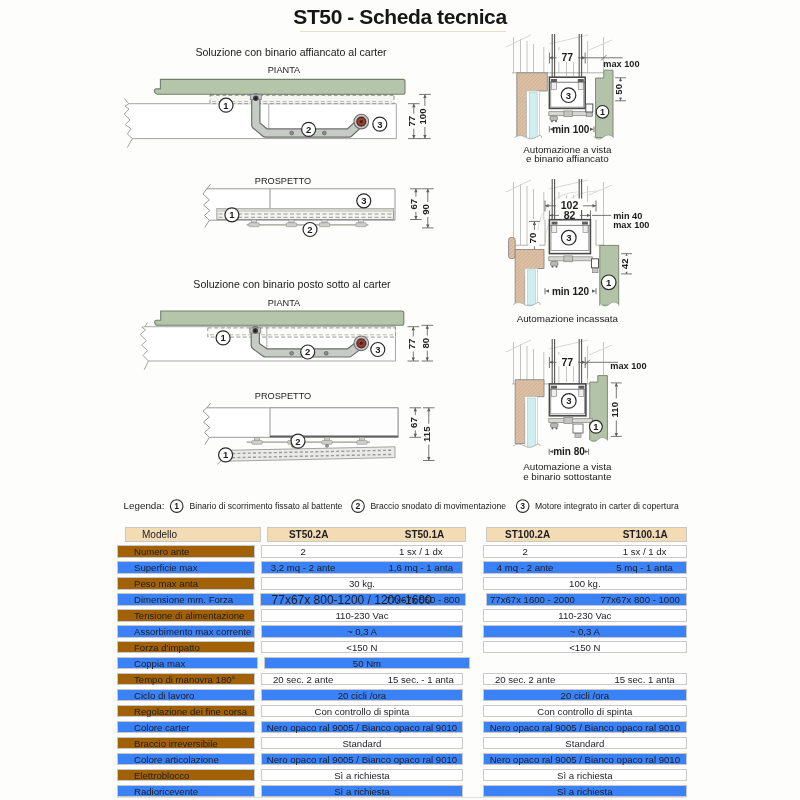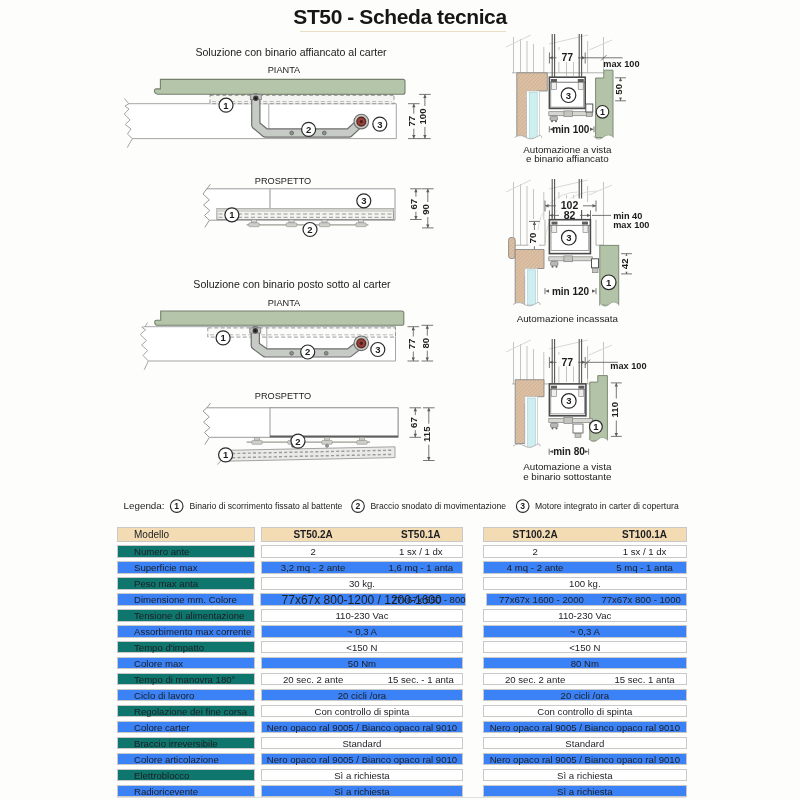--- a/index.html
+++ b/index.html
@@ -4,29 +4,29 @@
 <style>
   html,body{margin:0;padding:0;}
   body{width:800px;height:800px;background:#fdfdfc;font-family:"Liberation Sans",sans-serif;overflow:hidden;}
   .page{position:relative;width:722px;height:800px;}
   .title{position:absolute;left:0;top:5px;width:800px;text-align:center;font-size:21px;font-weight:bold;color:#161616;letter-spacing:-0.4px;}
   .tline{position:absolute;left:300px;top:31px;width:206px;height:1px;background:#eadfc6;}
   svg text{font-family:"Liberation Sans",sans-serif;}
   .tbl{position:absolute;left:117px;top:527px;width:570px;font-size:9.6px;color:#1d1d22;}
   .trow{display:flex;margin-bottom:3.2px;height:12.8px;line-height:12.8px;}
   .trow.hd{height:14.6px;line-height:14.6px;}
-  .lc{width:141px;border:1px solid #c9c9c9;background:#0f766e;padding-left:16px;box-sizing:border-box;}
+  .lc{width:141px;border:1px solid #c9c9c9;background:#a16207;padding-left:16px;box-sizing:border-box;}
   .g1{width:206px;border:1px solid #c9c9c9;background:#fff;margin-left:6px;box-sizing:border-box;display:flex;justify-content:space-between;}
   .g2{width:209px;border:1px solid #c9c9c9;background:#fff;margin-left:20px;box-sizing:border-box;display:flex;justify-content:space-between;}
   .c{text-align:center;width:100%;}
-  .h{width:41%;text-align:center;white-space:nowrap;padding-left:10px;}
+  .h{width:41%;text-align:center;white-space:nowrap;}
   .cream .lc,.cream .g1,.cream .g2{background:#3b82f6;}
   .hd .lc,.hd .g1,.hd .g2{background:#f3dcb4;}
   .hd .g1,.hd .g2{font-weight:bold;font-size:10px;}
-  .hd .lc{font-size:10px;}
+  .hd .lc{font-size:10px;margin-left:8px;}
   .sm{font-size:12px;margin-left:11px;}
 </style>
 </head>
 <body>
 <div class="page">
 
 <div class="title">ST50 - Scheda tecnica</div>
 
 <div class="tline"></div>
 <svg width="800" height="527" viewBox="0 0 800 527" style="position:absolute;left:0;top:0">
@@ -717,21 +717,21 @@
         <div class="lc">Peso max anta</div>
         <div class="g1">
           <div class="c">30 kg.</div>
         </div>
         <div class="g2">
           <div class="c">100 kg.</div>
         </div>
       </div>
 
 <div class="trow cream">
-        <div class="lc">Dimensione mm. Colore</div>
+        <div class="lc">Dimensione mm. Forza</div>
         <div class="g1">
           <div class="h sm" style="width:49%">77x67x 800-1200 / 1200-1600</div>
           <div class="h">77x67x 550 - 800</div>
         </div>
         <div class="g2">
           <div class="h" style="width:46%">77x67x 1600 - 2000</div>
           <div class="h" style="width:46%">77x67x 800 - 1000</div>
         </div>
       </div>
 
@@ -749,36 +749,33 @@
         <div class="lc">Assorbimento max corrente</div>
         <div class="g1">
           <div class="c">~ 0,3 A</div>
         </div>
         <div class="g2">
           <div class="c">~ 0,3 A</div>
         </div>
       </div>
 
 <div class="trow">
-        <div class="lc">Tempo d'impatto</div>
+        <div class="lc">Forza d'impatto</div>
         <div class="g1">
           <div class="c">&lt;150 N</div>
         </div>
         <div class="g2">
           <div class="c">&lt;150 N</div>
         </div>
       </div>
 
 <div class="trow cream">
-        <div class="lc">Colore max</div>
+        <div class="lc">Coppia max</div>
         <div class="g1">
           <div class="c">50 Nm</div>
-        </div>
-        <div class="g2">
-          <div class="c">80 Nm</div>
         </div>
       </div>
 
 <div class="trow">
         <div class="lc">Tempo di manovra 180°</div>
         <div class="g1">
           <div class="h">20 sec. 2 ante</div>
           <div class="h">15 sec. - 1 anta</div>
         </div>
         <div class="g2">

